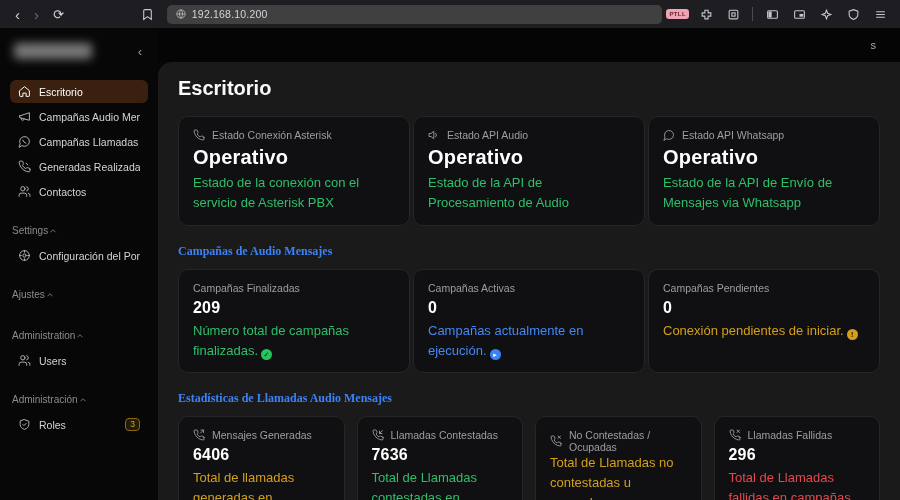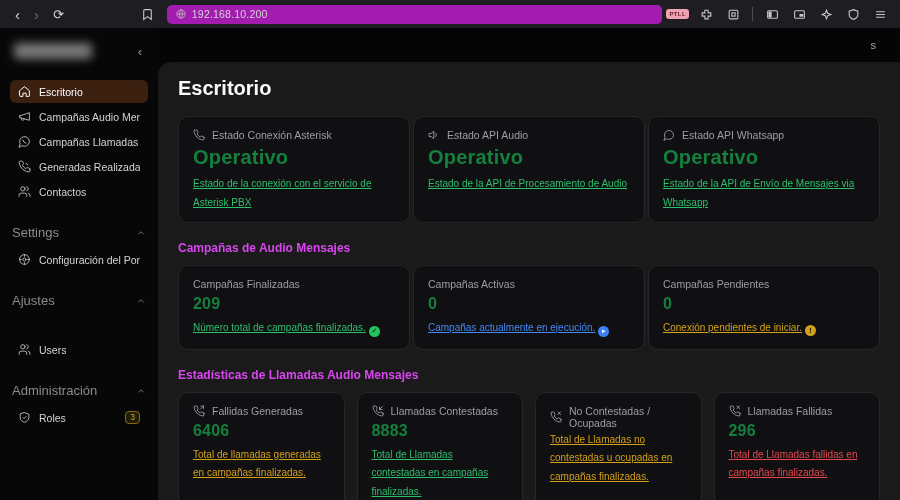--- a/index.html
+++ b/index.html
@@ -7,61 +7,61 @@
   body { font-family:"Liberation Sans","DejaVu Sans",sans-serif; color:#e7e7e7; }
 
   
   .browser-bar { height:28px; background:#1e1e22; display:flex; align-items:center; padding:0 10px; gap:4px; }
   .nav-glyph { color:#d6d6d8; font-size:15px; line-height:1; padding:0 5px; cursor:default; }
   .nav-glyph.dim { color:#6f6f74; }
   .reload { font-size:13px; }
   .bicon { display:inline-flex; align-items:center; justify-content:center; width:20px; height:20px; color:#c6c6ca; }
   .bicon svg { width:13px; height:13px; }
   .bookmark-slot { margin-left:66px; }
-  .url-pill { display:flex; align-items:center; gap:6px; background:#a21caf; border-radius:5px; height:19px; width:552px; padding:0 9px; margin-left:6px; }
+  .url-pill { display:flex; align-items:center; gap:6px; background:#404040; border-radius:5px; height:19px; width:552px; padding:0 9px; margin-left:6px; }
   .url-pill .globe svg { width:10px; height:10px; color:#b9b9be; display:block; }
   .url-text { font-size:10.5px; color:#d4d4d8; letter-spacing:.2px; }
   .chrome-right { margin-left:auto; display:flex; align-items:center; gap:7px; }
   .ext-badge { background:#f0a3b2; color:#66222f; font-size:6px; font-weight:bold; border-radius:3px; padding:2px 3px; letter-spacing:.4px; line-height:1; }
   .vdivider { width:1px; height:14px; background:#4a4a4f; margin:0 2px; }
 
   
   .app { display:flex; height:472px; background:#060606; }
   .sidebar { width:158px; flex:0 0 158px; background:#070707; padding:8px 10px 0 10px; }
   .logo-row { display:flex; align-items:center; justify-content:space-between; height:30px; margin-bottom:14px; }
   .logo-blur { width:78px; height:16px; margin-left:4px; background:#8d8d8d; border-radius:4px; filter:blur(5px); opacity:.85; }
   .collapse { color:#9a9a9a; font-size:13px; padding:2px 6px; cursor:default; }
 
   .nav-item { display:flex; align-items:center; gap:8px; height:23px; padding:0 8px; border-radius:6px; color:#d4d4d4; font-size:10.5px; margin-bottom:2px; cursor:default; }
   .nav-item svg { width:13px; height:13px; flex:0 0 13px; color:#b3b3b3; }
   .nav-item.active { background:#3b2010; color:#fff; }
   .nav-item.active svg { color:#fff; }
   .nav-label { white-space:nowrap; overflow:hidden; }
 
   .side-section { margin-top:22px; }
-  .side-header { display:flex; align-items:center; justify-content:space-between; color:#8b8b8e; font-size:13px; padding:0 2px 8px 2px; }
+  .side-header { display:flex; align-items:center; color:#8b8b8e; font-size:10px; padding:0 2px 8px 2px; }
   .side-header svg { width:10px; height:10px; color:#7c7c80; }
   .badge { margin-left:auto; font-size:8.5px; color:#d9a514; border:1px solid #8a6a12; background:#221c06; border-radius:4px; padding:1px 4px; line-height:1.1; }
 
   
   .main-col { flex:1; display:flex; flex-direction:column; min-width:0; }
   .topbar { height:34px; background:#050505; display:flex; align-items:center; justify-content:flex-end; padding:0 24px; }
   .topbar-user { color:#a8a8a8; font-size:11px; }
   .panel { flex:1; background:#1a1a1b; border-top-left-radius:14px; padding:15px 20px; overflow:hidden; }
   .page-title { font-size:20px; font-weight:bold; color:#fafafa; margin-bottom:16px; }
 
   .grid3 { display:grid; grid-template-columns:repeat(3,1fr); gap:3px; }
   .grid4 { display:grid; grid-template-columns:repeat(4,1fr); gap:12px; }
   .card { background:#101012; border:1px solid #26262a; border-radius:10px; padding:12px 14px; }
   .card-label-row { display:flex; align-items:center; gap:7px; color:#9d9da4; font-size:10.5px; }
   .card-label-row svg { width:12px; height:12px; color:#9d9da4; flex:0 0 12px; }
-  .card-value { font-size:20px; font-weight:bold; color:#15803d; margin:5px 0 4px 0; letter-spacing:.2px; }
+  .card-value { font-size:20px; font-weight:bold; color:#ffffff; margin:5px 0 4px 0; letter-spacing:.2px; }
   .card-value.big { font-size:16px; }
-  .card-desc { font-size:10px; line-height:1.45; display:inline;text-decoration:underline; }
-  .section-title { font-size:12px; font-weight:bold; color:#d946ef; margin:18px 0 10px 0; }
+  .card-desc { font-size:13px; line-height:1.45; display:inline; }
+  .section-title { font-size:12px; font-weight:bold; color:#3b82f6; margin:18px 0 10px 0;font-family:Liberation Serif, serif; }
 
   .c-green { color:#2fbf6b; } .c-blue { color:#4588f5; } .c-amber { color:#d4a017; } .c-red { color:#e5484d; }
   .dot { display:inline-flex; align-items:center; justify-content:center; width:11px; height:11px; border-radius:50%; font-size:7px; color:#0c0c0c; vertical-align:-2px; margin-left:3px; font-weight:bold; }
   .dot.green { background:#22c55e; } .dot.blue { background:#3b82f6; color:#fff; } .dot.amber { background:#d4a017; }
 </style>
 </head>
 <body>
 
 <div class="browser-bar">
   <span class="nav-glyph">‹</span>
@@ -190,20 +190,26 @@
     <div class="side-section">
       <div class="side-header">
         <span>Ajustes</span>
         <svg viewBox="0 0 24 24" fill="none" stroke="currentColor" stroke-width="2.2">
             <path d="m6 15 6-6 6 6"></path>
           </svg>
       </div>
     </div>
 
     <div class="side-section">
+      <div class="side-header">
+        <span>Administration</span>
+        <svg viewBox="0 0 24 24" fill="none" stroke="currentColor" stroke-width="2.2">
+            <path d="m6 15 6-6 6 6"></path>
+          </svg>
+      </div>
       <div class="nav-item">
         <svg viewBox="0 0 24 24" fill="none" stroke="currentColor" stroke-width="1.8" stroke-linecap="round" stroke-linejoin="round">
             <path d="M16 21v-2a4 4 0 0 0-4-4H6a4 4 0 0 0-4 4v2"></path>
             <circle cx="9" cy="7" r="4"></circle>
             <path d="M22 21v-2a4 4 0 0 0-3-3.87"></path>
             <path d="M16 3.13a4 4 0 0 1 0 7.75"></path>
           </svg>
         <span class="nav-label">Users</span>
       </div>
     </div>
@@ -296,34 +302,34 @@
       </div>
 
       <div class="section-title">Estadísticas de Llamadas Audio Mensajes</div>
       <div class="grid4">
         <div class="card">
           <div class="card-label-row">
             <svg viewBox="0 0 24 24" fill="none" stroke="currentColor" stroke-width="1.8" stroke-linecap="round" stroke-linejoin="round">
                 <path d="M22 16.92v3a2 2 0 0 1-2.18 2 19.79 19.79 0 0 1-8.63-3.07 19.5 19.5 0 0 1-6-6A19.79 19.79 0 0 1 2.12 4.18 2 2 0 0 1 4.11 2h3a2 2 0 0 1 2 1.72c.13.96.36 1.9.7 2.81a2 2 0 0 1-.45 2.11L8.09 9.91a16 16 0 0 0 6 6l1.27-1.27a2 2 0 0 1 2.11-.45c.91.34 1.85.57 2.81.7A2 2 0 0 1 22 16.92z"></path>
                 <path d="M15 8l6-6M16 2h5v5"></path>
               </svg>
-            <span>Fallidas Generadas</span>
+            <span>Mensajes Generadas</span>
           </div>
           <div class="card-value big">6406</div>
           <span class="card-desc c-amber">Total de llamadas generadas en campañas finalizadas.</span>
         </div>
         <div class="card">
           <div class="card-label-row">
             <svg viewBox="0 0 24 24" fill="none" stroke="currentColor" stroke-width="1.8" stroke-linecap="round" stroke-linejoin="round">
                 <path d="M22 16.92v3a2 2 0 0 1-2.18 2 19.79 19.79 0 0 1-8.63-3.07 19.5 19.5 0 0 1-6-6A19.79 19.79 0 0 1 2.12 4.18 2 2 0 0 1 4.11 2h3a2 2 0 0 1 2 1.72c.13.96.36 1.9.7 2.81a2 2 0 0 1-.45 2.11L8.09 9.91a16 16 0 0 0 6 6l1.27-1.27a2 2 0 0 1 2.11-.45c.91.34 1.85.57 2.81.7A2 2 0 0 1 22 16.92z"></path>
                 <path d="M21 3l-6 6M15 4v5h5"></path>
               </svg>
             <span>Llamadas Contestadas</span>
           </div>
-          <div class="card-value big">8883</div>
+          <div class="card-value big">7636</div>
           <span class="card-desc c-green">Total de Llamadas contestadas en campañas finalizadas.</span>
         </div>
         <div class="card">
           <div class="card-label-row">
             <svg viewBox="0 0 24 24" fill="none" stroke="currentColor" stroke-width="1.8" stroke-linecap="round" stroke-linejoin="round">
                 <path d="M22 16.92v3a2 2 0 0 1-2.18 2 19.79 19.79 0 0 1-8.63-3.07 19.5 19.5 0 0 1-6-6A19.79 19.79 0 0 1 2.12 4.18 2 2 0 0 1 4.11 2h3a2 2 0 0 1 2 1.72c.13.96.36 1.9.7 2.81a2 2 0 0 1-.45 2.11L8.09 9.91a16 16 0 0 0 6 6l1.27-1.27a2 2 0 0 1 2.11-.45c.91.34 1.85.57 2.81.7A2 2 0 0 1 22 16.92z"></path>
                 <path d="M16 2l5 5M21 2l-5 5"></path>
               </svg>
             <span>No Contestadas / Ocupadas</span>
           </div>

